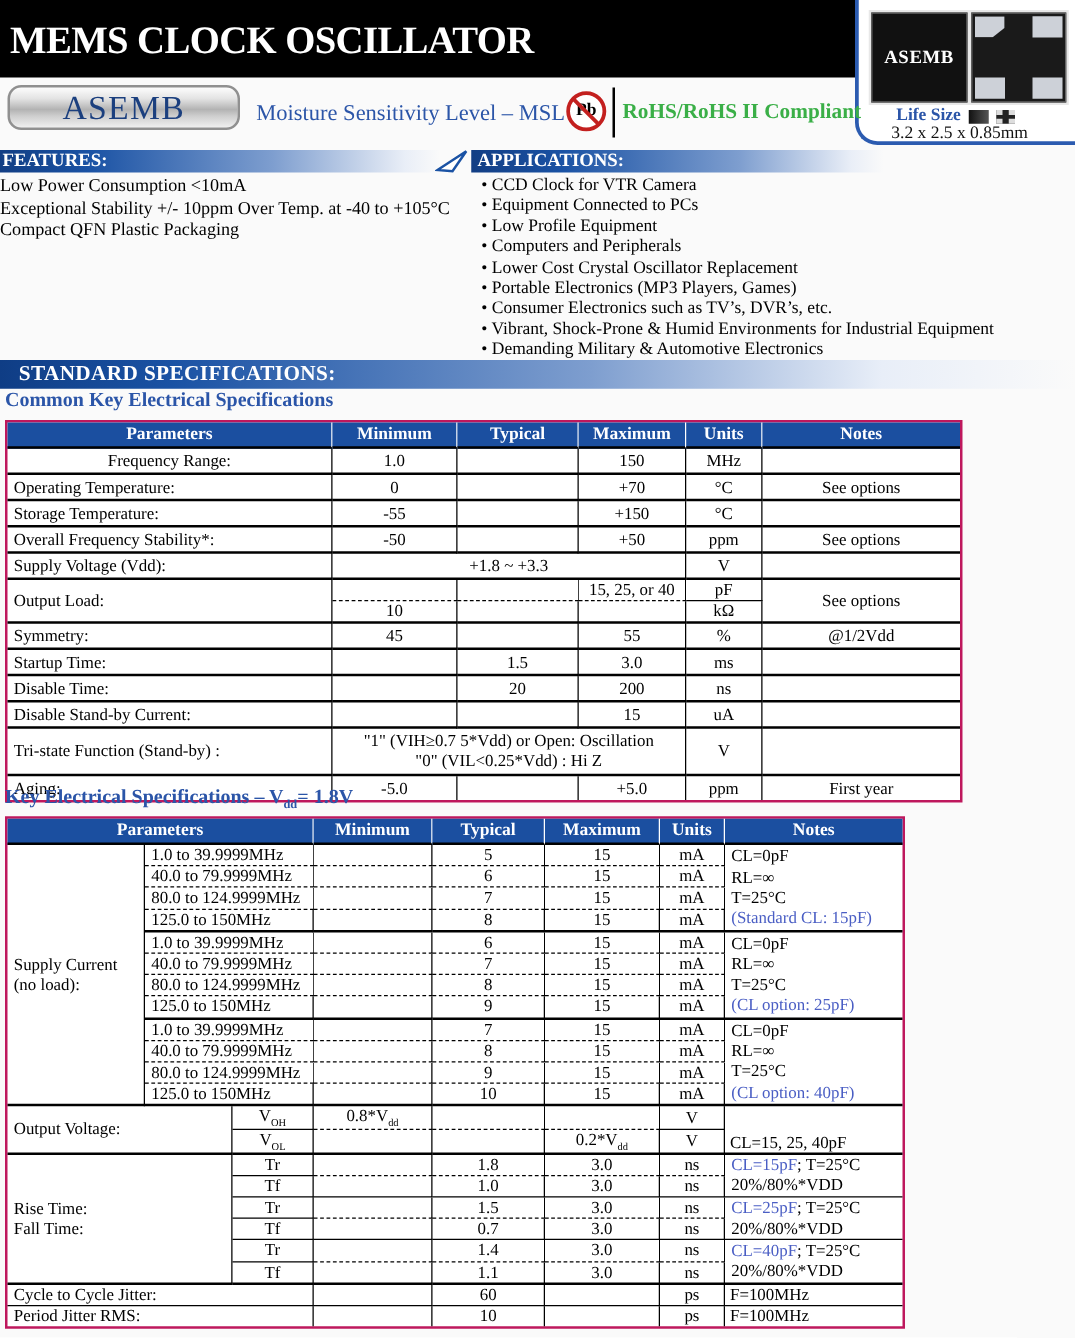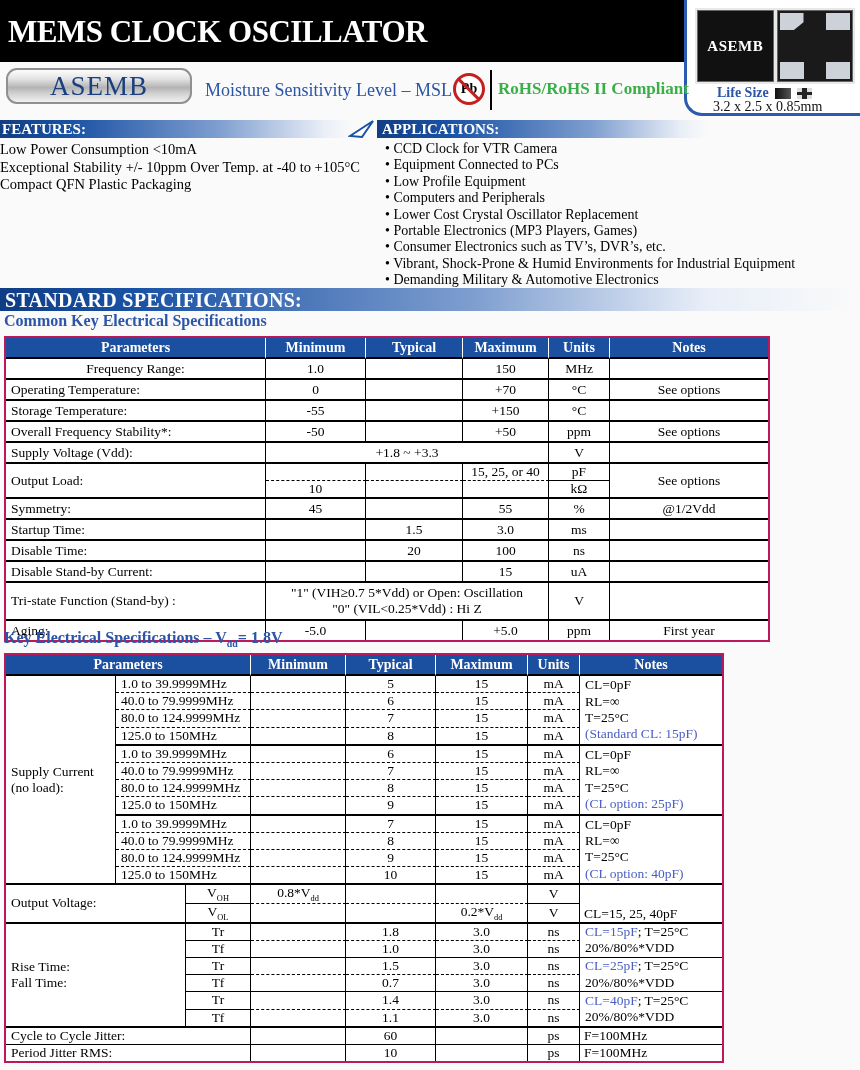--- a/index.html
+++ b/index.html
@@ -54,21 +54,21 @@
   .apps-bar span{padding-left:5px;}
   .arrow-icon{position:absolute;left:348px;top:119px;}
   .features-list{position:absolute;left:0px;top:141px;width:360px;list-style:none;margin:0;padding:0;
         font-size:14.5px;line-height:17.5px;}
   .apps-list{position:absolute;left:385px;top:141px;width:470px;list-style:none;margin:0;padding:0;
         font-size:14px;line-height:16.4px;}
   .apps-list li::before{content:"• ";}
   
   .std-bar{position:absolute;left:0;top:288px;width:860px;height:23px;
         background:linear-gradient(90deg,#0f3d85 0%,#1a52a4 16%,#7e9ecf 55%,#e8eef8 82%,#fafafa 100%);}
-  .std-bar span{display:block;padding:1px 0 0 5px;color:#fff;font-weight:bold;font-size:20px;letter-spacing:0.3px;}
+  .std-bar span{display:block;padding:1px 0 0 15px;color:#fff;font-weight:bold;font-size:17px;letter-spacing:0.3px;}
   .subtitle{position:absolute;left:4px;color:#2b55a8;font-weight:bold;font-size:16px;white-space:nowrap;}
   .sub1{top:312px;}
   .sub2{top:629px;}
   sub{font-size:62%;}
   
   table{border-collapse:separate;border-spacing:0;border:2px solid #be185d;background:#fff;table-layout:fixed;
         font-size:13.5px;}
   th{background:#1b4fa0;color:#fff;font-weight:bold;font-size:14px;height:19px;
         border-right:1px solid #fff;border-bottom:2px solid #000;padding:0;}
   td{border-right:1px solid #000;padding:0 2px;text-align:center;overflow:hidden;}
@@ -244,21 +244,21 @@
       <td></td>
       <td>1.5</td>
       <td>3.0</td>
       <td>ms</td>
       <td class="nr"></td>
     </tr>
     <tr>
       <td class="l">Disable Time:</td>
       <td></td>
       <td>20</td>
-      <td>100</td>
+      <td>200</td>
       <td>ns</td>
       <td class="nr"></td>
     </tr>
     <tr>
       <td class="l">Disable Stand-by Current:</td>
       <td></td>
       <td></td>
       <td>15</td>
       <td>uA</td>
       <td class="nr"></td>

